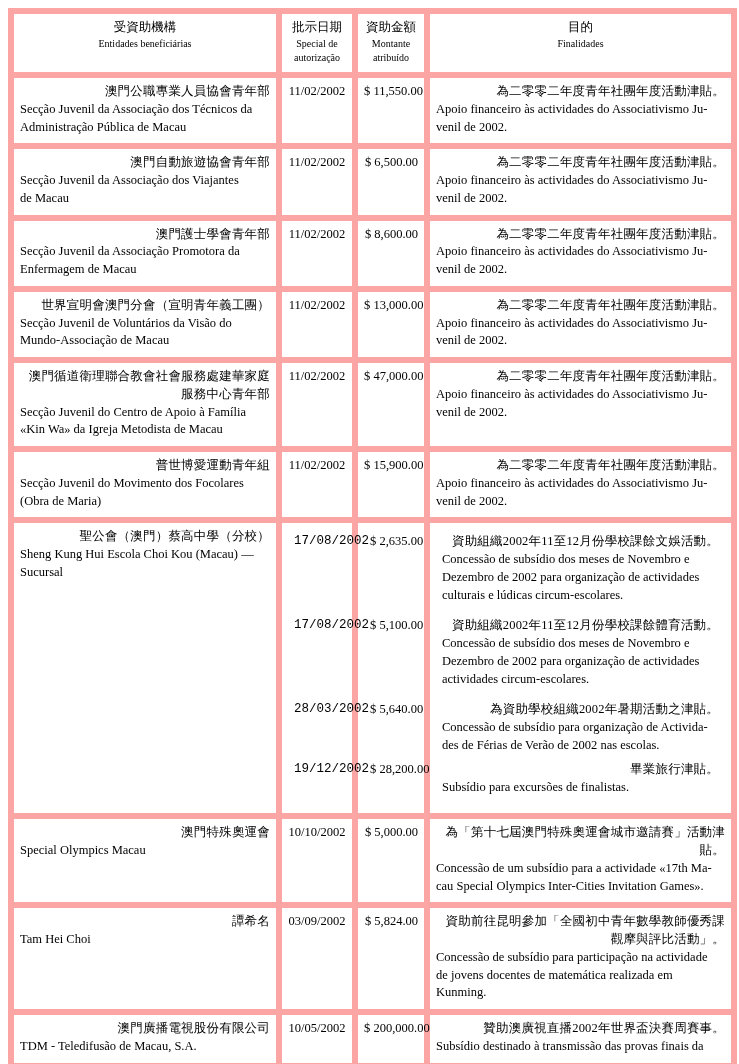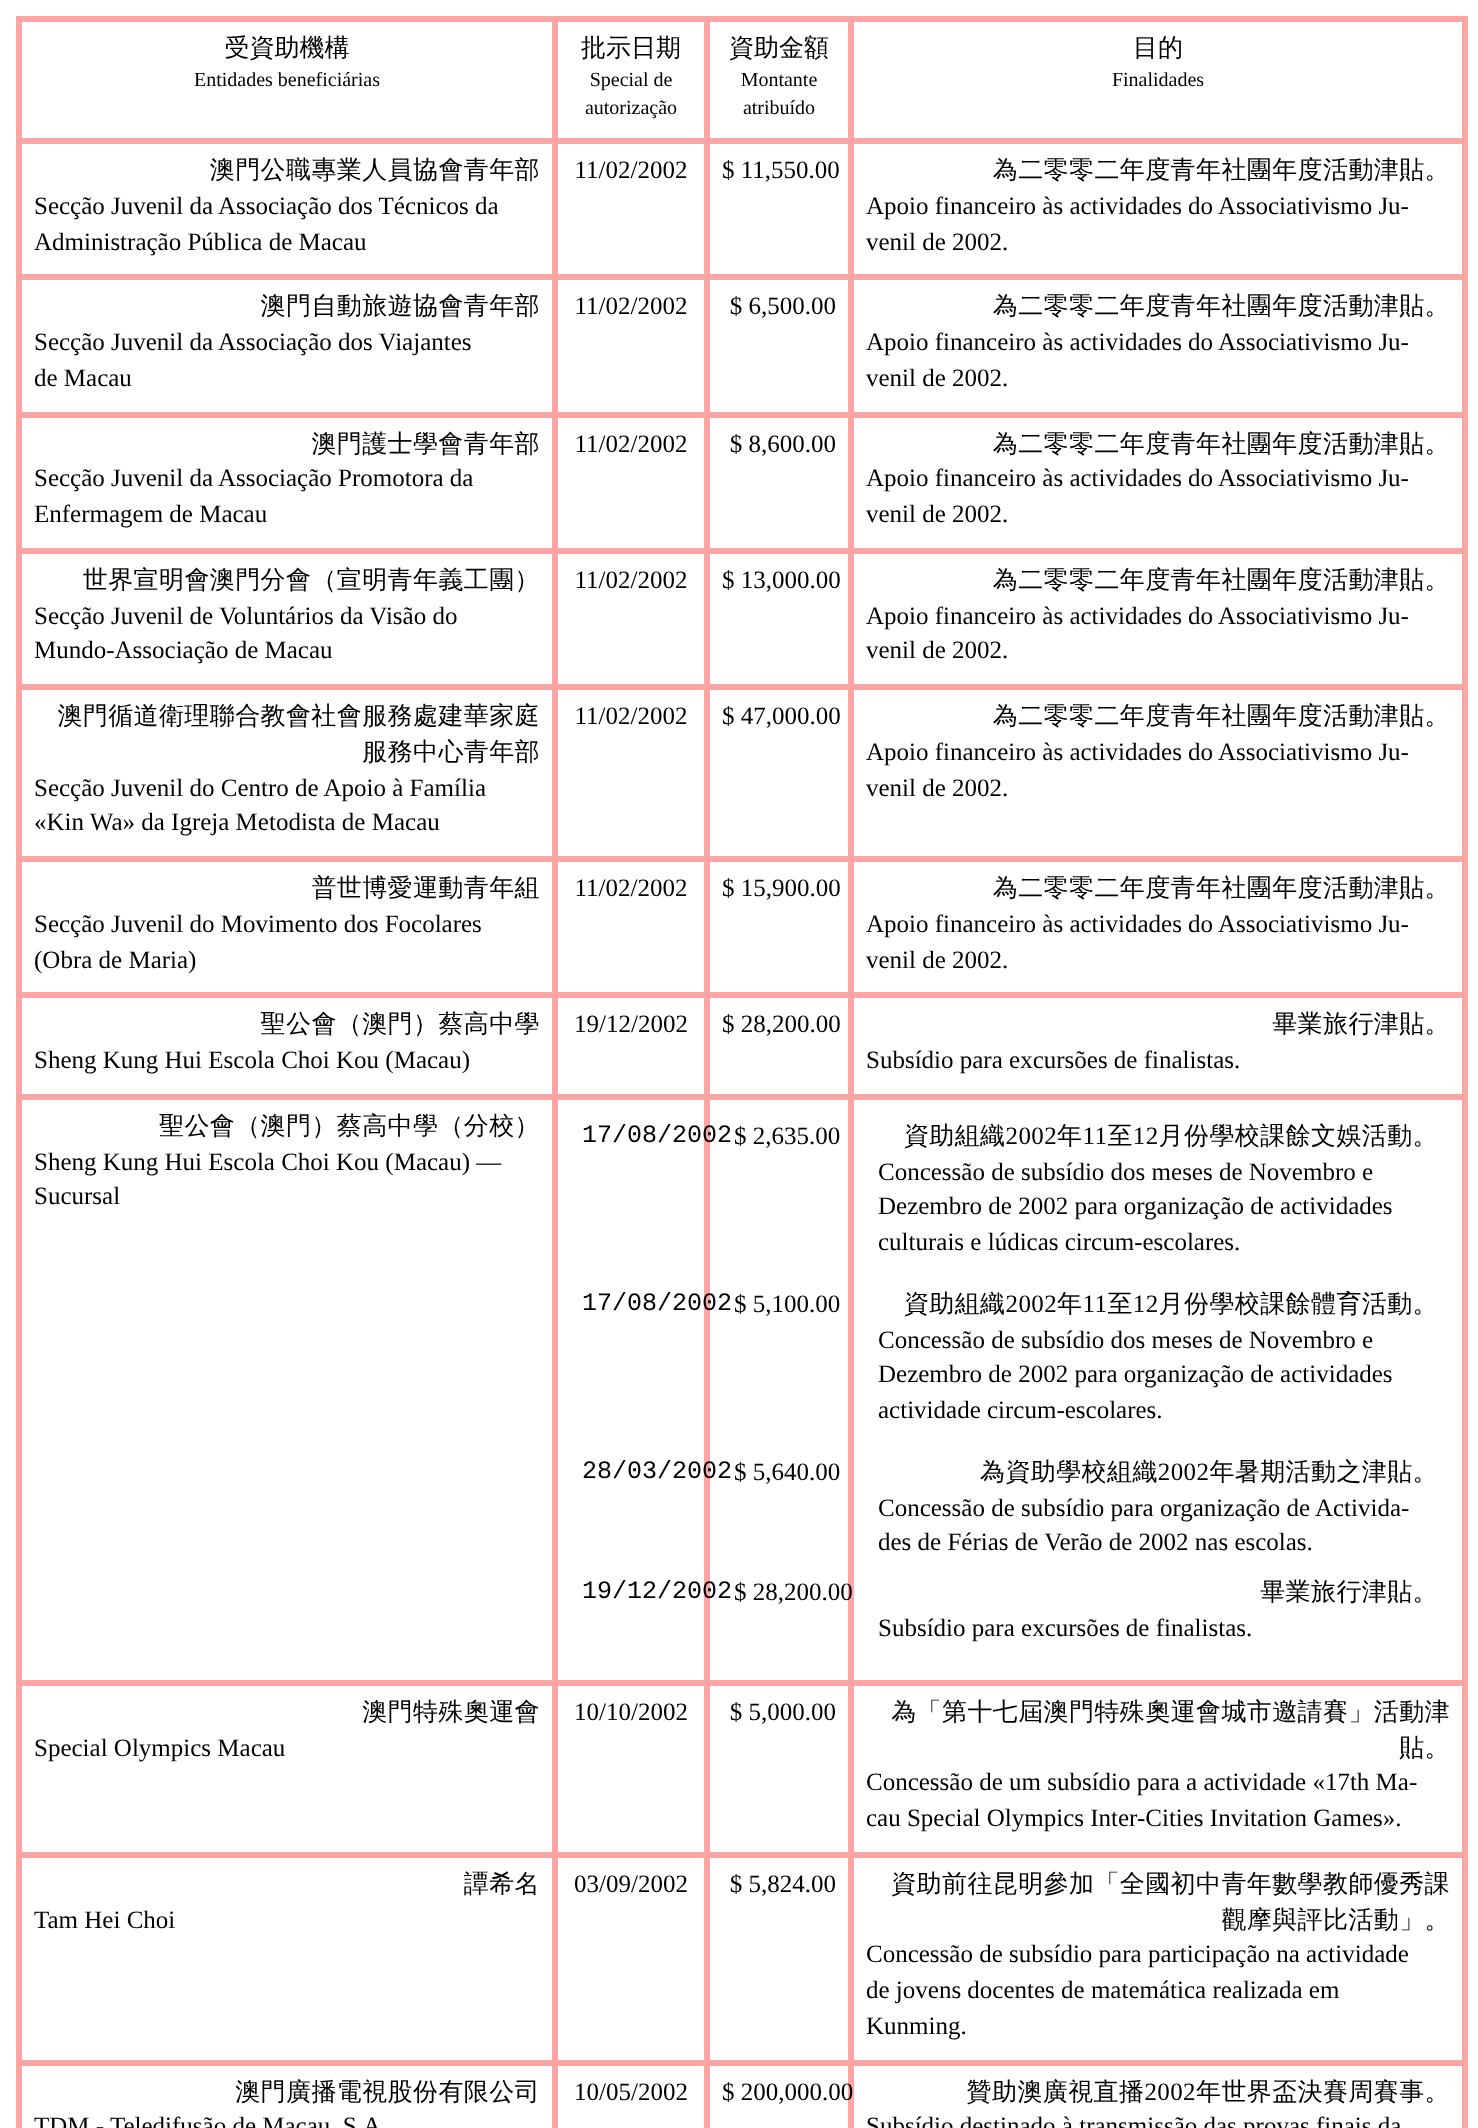--- a/index.html
+++ b/index.html
@@ -26,21 +26,21 @@
     table-layout: fixed;
     border: 1px solid #000;
   }
   table.grant-table col.c-entity { width: 268px; }
   table.grant-table col.c-date   { width: 76px; }
   table.grant-table col.c-amount { width: 72px; }
   table.grant-table col.c-purpose{ width: 307px; }
 
   table.grant-table th,
   table.grant-table td {
-    border: 3px solid #fca5a5;
+    border: 6px solid #fca5a5;
     vertical-align: top;
     padding: 5px 6px 7px 6px;
     font-size: 12.5px;
     line-height: 1.42;
   }
   thead th {
     text-align: center;
     font-weight: normal;
     padding-top: 10px;
     padding-bottom: 10px;
@@ -191,32 +191,20 @@
         </td>
         <td class="date-cell">11/02/2002</td>
         <td class="amount-cell">$ 15,900.00</td>
         <td>
           <span class="line cn">為二零零二年度青年社團年度活動津貼。</span>
           <span class="line pt">Apoio financeiro às actividades do Associativismo Ju-</span>
           <span class="line pt">venil de 2002.</span>
         </td>
       </tr>
 
-      <tr>
-        <td>
-          <span class="line cn">聖公會（澳門）蔡高中學</span>
-          <span class="line pt">Sheng Kung Hui Escola Choi Kou (Macau)</span>
-        </td>
-        <td class="date-cell">19/12/2002</td>
-        <td class="amount-cell">$ 28,200.00</td>
-        <td>
-          <span class="line cn">畢業旅行津貼。</span>
-          <span class="line pt">Subsídio para excursões de finalistas.</span>
-        </td>
-      </tr>
 
       <tr>
         <td>
           <span class="line cn">聖公會（澳門）蔡高中學（分校）</span>
           <span class="line pt">Sheng Kung Hui Escola Choi Kou (Macau) —</span>
           <span class="line pt">Sucursal</span>
         </td>
         <td class="stack-cell">
           <div class="seg seg-date seg-h1 first">17/08/2002</div>
           <div class="seg seg-date seg-h2">17/08/2002</div>
@@ -233,21 +221,21 @@
           <div class="seg seg-purpose seg-h1 first">
             <span class="line cn">資助組織2002年11至12月份學校課餘文娛活動。</span>
             <span class="line pt">Concessão de subsídio dos meses de Novembro e</span>
             <span class="line pt">Dezembro de 2002 para organização de actividades</span>
             <span class="line pt">culturais e lúdicas circum-escolares.</span>
           </div>
           <div class="seg seg-purpose seg-h2">
             <span class="line cn">資助組織2002年11至12月份學校課餘體育活動。</span>
             <span class="line pt">Concessão de subsídio dos meses de Novembro e</span>
             <span class="line pt">Dezembro de 2002 para organização de actividades</span>
-            <span class="line pt">actividade circum-escolares.</span>
+            <span class="line pt">actividades circum-escolares.</span>
           </div>
           <div class="seg seg-purpose seg-h3">
             <span class="line cn">為資助學校組織2002年暑期活動之津貼。</span>
             <span class="line pt">Concessão de subsídio para organização de Activida-</span>
             <span class="line pt">des de Férias de Verão de 2002 nas escolas.</span>
           </div>
           <div class="seg seg-purpose seg-h4">
             <span class="line cn">畢業旅行津貼。</span>
             <span class="line pt">Subsídio para excursões de finalistas.</span>
           </div>

